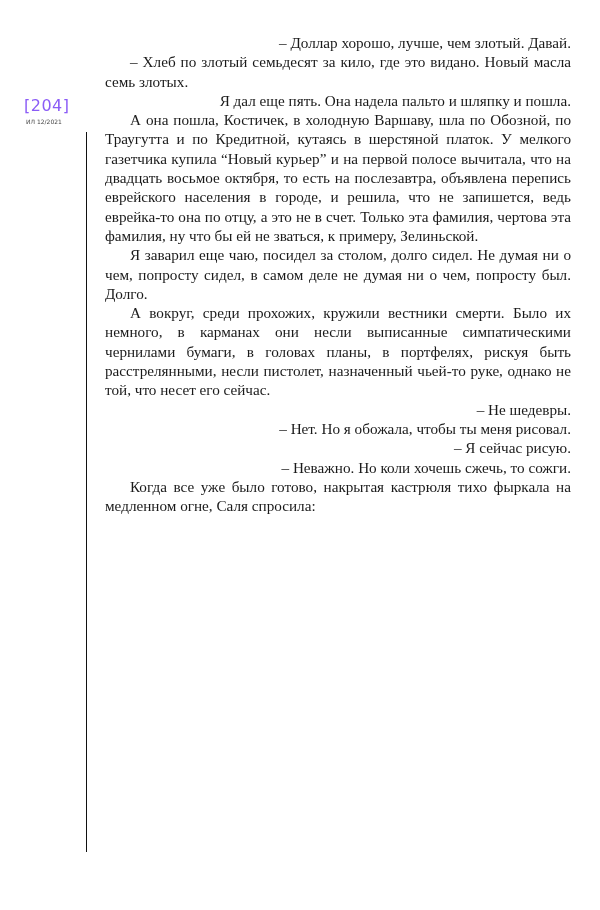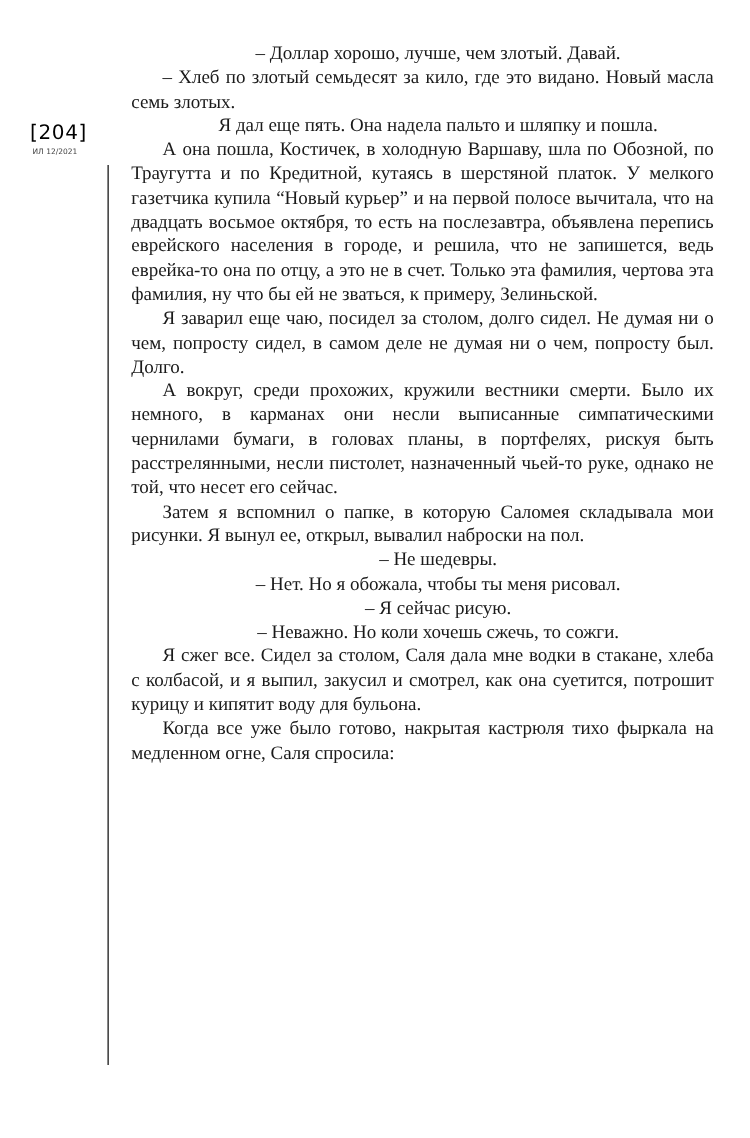--- a/index.html
+++ b/index.html
@@ -1,51 +1,49 @@
 <!DOCTYPE html>
 <html><head>
 <meta charset="utf-8">
 <style>
   html, body { margin: 0; padding: 0; background: #ffffff; }
   body { width: 600px; height: 910px; position: relative; overflow: hidden; }
   .page-number {
     position: absolute; left: 24px; top: 96px; width: 60px;
-    font-family: "DejaVu Sans", sans-serif; font-size: 16px; color: #000000;
+    font-family: "DejaVu Sans", sans-serif; font-size: 16px; color: #8b5cf6;
     letter-spacing: 0.5px;
   }
   .issue {
     position: absolute; left: 26px; top: 118px; width: 60px;
     font-family: "DejaVu Sans", sans-serif; font-size: 6px; color: #444;
   }
   .rule {
     position: absolute; left: 86px; top: 132px; width: 1px; height: 720px;
     background: #111;
   }
   .text {
     position: absolute; left: 105px; top: 33px; width: 466px;
     font-family: "Liberation Serif", serif; font-size: 15.2px; line-height: 19.3px;
     color: #1a1a1a; text-align: justify; hyphens: manual;
   }
   .text p { margin: 0; text-indent: 25px; text-align: justify; }
-  .text p.short { text-align: center; }
+  .text p.short { text-align: right; }
 </style>
 </head>
 <body>
 
 <div class="page-number">[204]</div>
 <div class="issue">ИЛ 12/2021</div>
 <div class="rule"></div>
 
 <div class="text">
   <p class="short">– Доллар хорошо, лучше, чем злотый. Давай.</p>
   <p>– Хлеб по злотый семьдесят за кило, где это видано. Новый масла семь злотых.</p>
   <p class="short">Я дал еще пять. Она надела пальто и шляпку и пошла.</p>
   <p>А она пошла, Костичек, в холодную Варшаву, шла по Обозной, по Траугутта и по Кредитной, кутаясь в шерстяной платок. У мелкого газетчика купила “Новый курьер” и на первой полосе вычитала, что на двадцать восьмое октября, то есть на послезавтра, объявлена перепись еврейского населения в городе, и решила, что не запишется, ведь еврейка-то она по отцу, а это не в счет. Только эта фамилия, чертова эта фамилия, ну что бы ей не зваться, к примеру, Зелиньской.</p>
   <p>Я заварил еще чаю, посидел за столом, долго сидел. Не думая ни о чем, попросту сидел, в самом деле не думая ни о чем, попросту был. Долго.</p>
   <p>А вокруг, среди прохожих, кружили вестники смерти. Было их немного, в карманах они несли выписанные симпатическими чернилами бумаги, в головах планы, в портфелях, рискуя быть расстрелянными, несли пистолет, назначенный чьей-то руке, однако не той, что несет его сейчас.</p>
-  <p>Затем я вспомнил о папке, в которую Саломея складывала мои рисунки. Я вынул ее, открыл, вывалил наброски на пол.</p>
   <p class="short">– Не шедевры.</p>
   <p class="short">– Нет. Но я обожала, чтобы ты меня рисовал.</p>
   <p class="short">– Я сейчас рисую.</p>
   <p class="short">– Неважно. Но коли хочешь сжечь, то сожги.</p>
-  <p>Я сжег все. Сидел за столом, Саля дала мне водки в стакане, хлеба с колбасой, и я выпил, закусил и смотрел, как она суетится, потрошит курицу и кипятит воду для бульона.</p>
   <p>Когда все уже было готово, накрытая кастрюля тихо фыркала на медленном огне, Саля спросила:</p>
 </div>
 
 </body></html>

